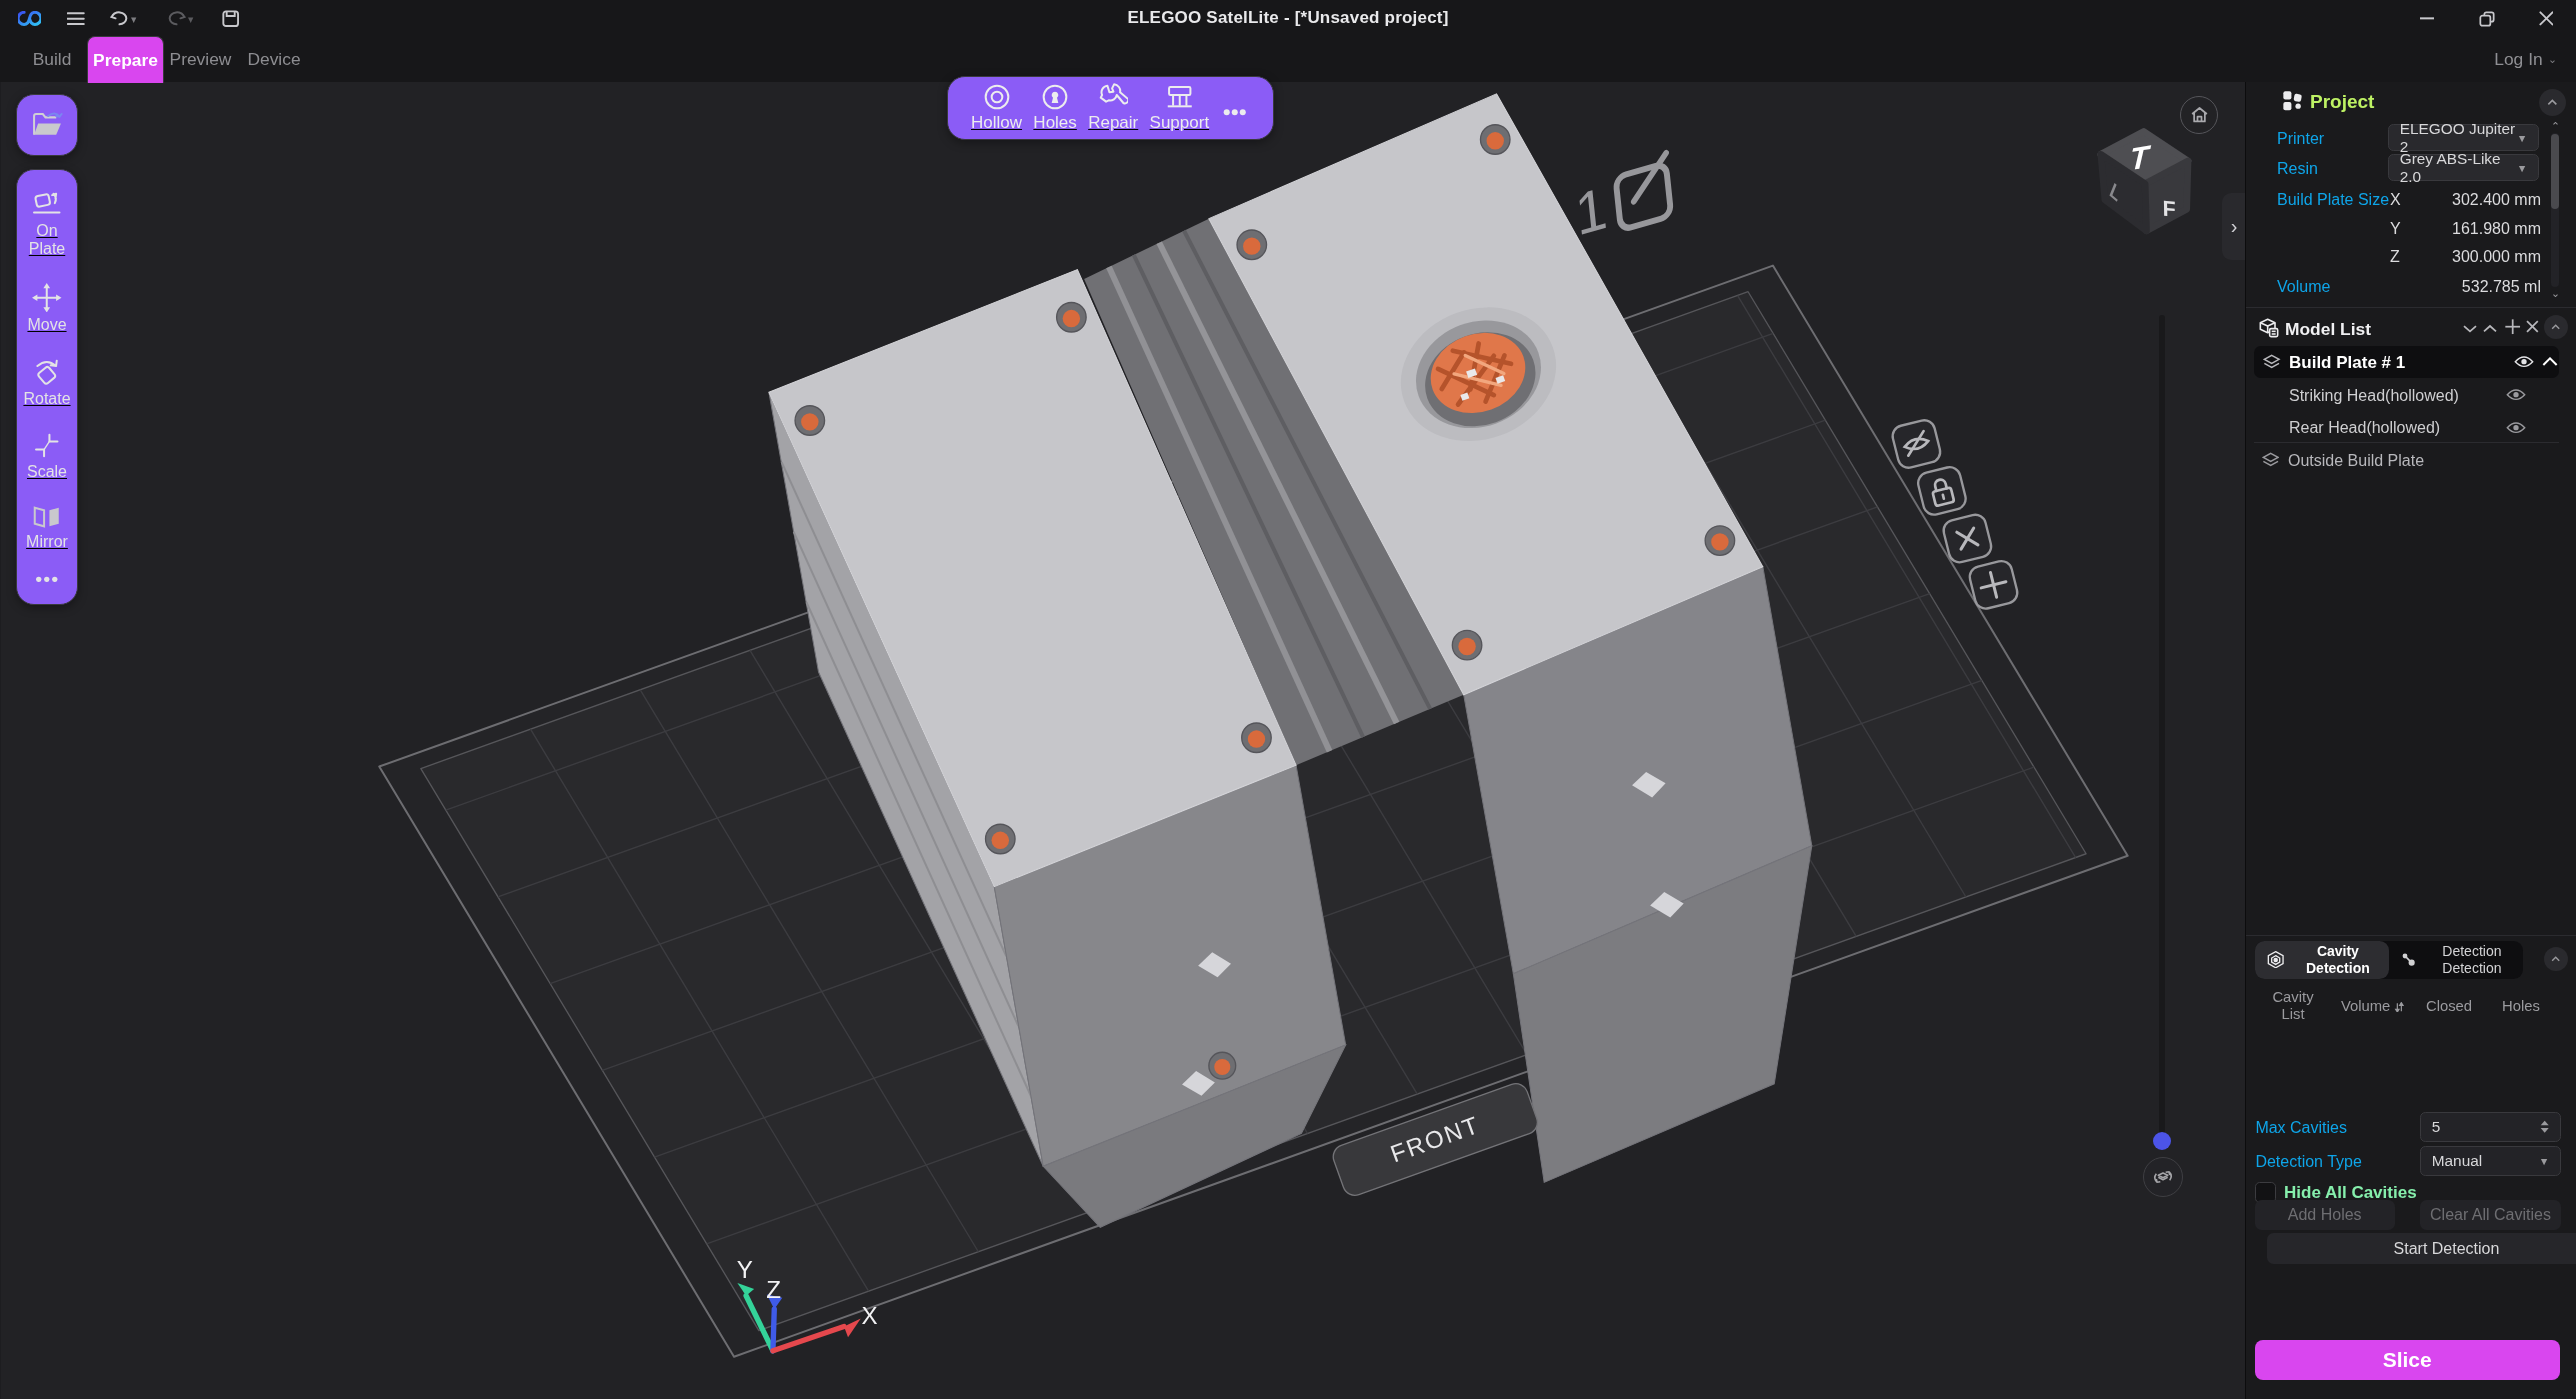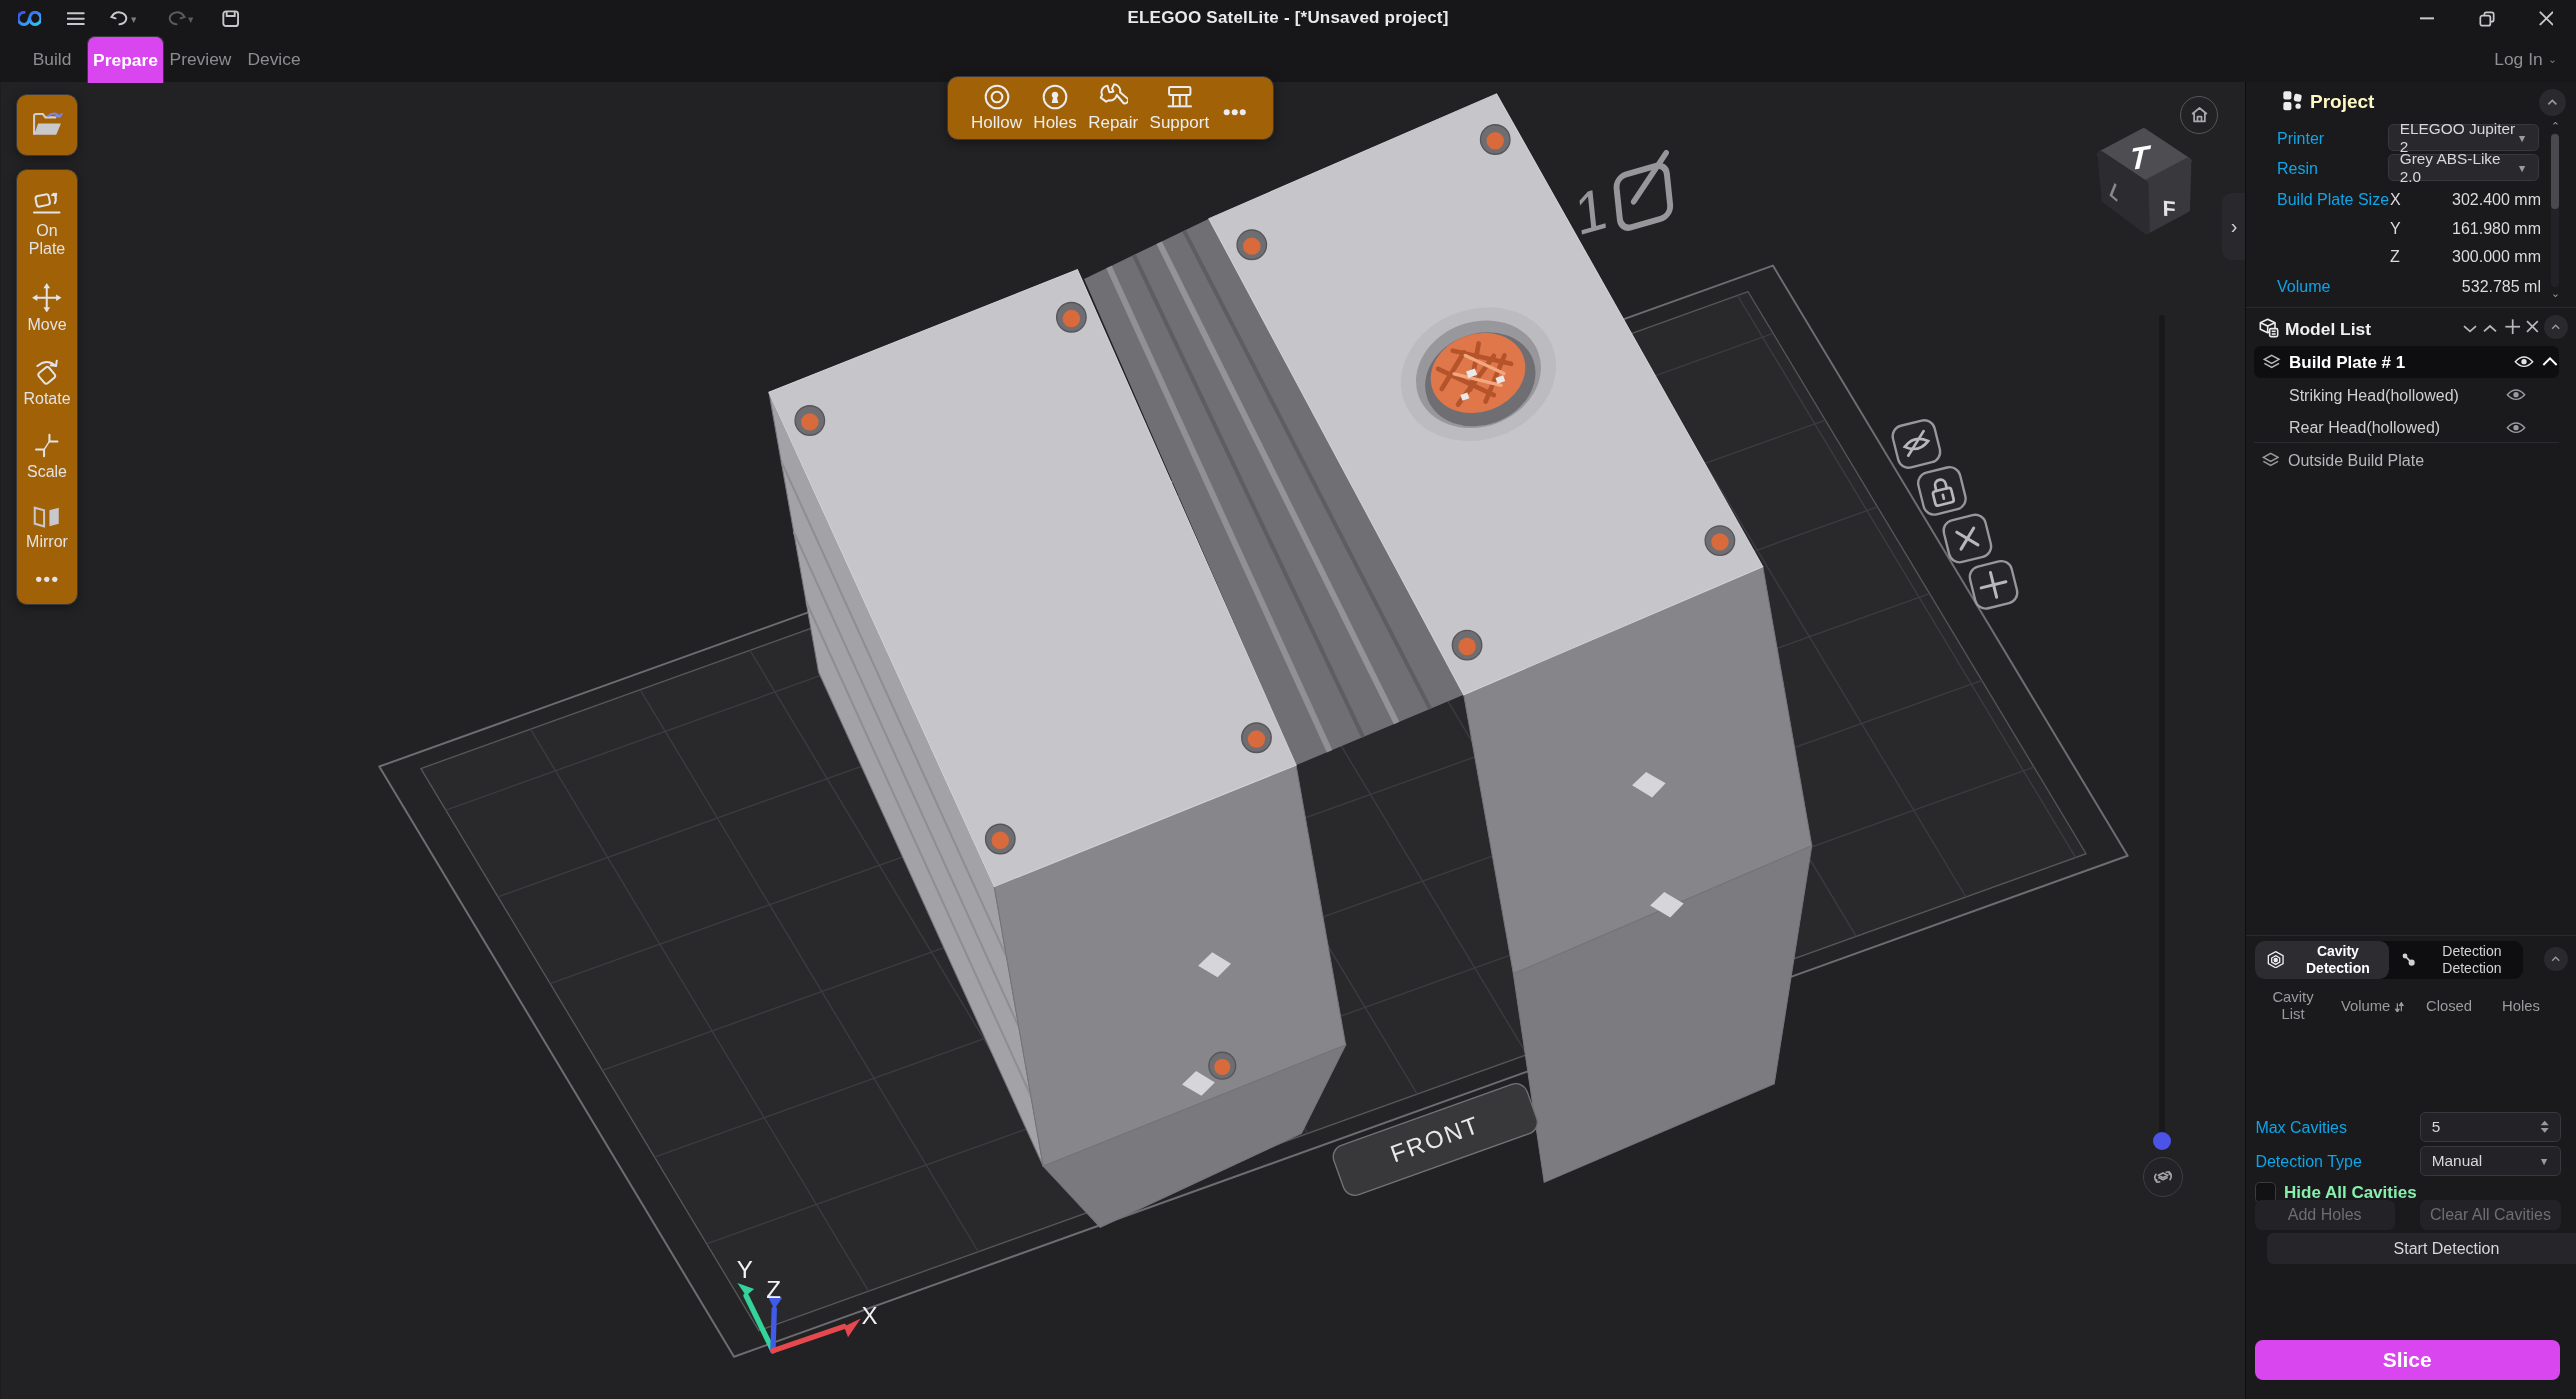--- a/index.html
+++ b/index.html
@@ -12,27 +12,27 @@
   .tb-ic svg{display:block;}
   #title{left:0;right:0;top:0;height:36px;display:flex;align-items:center;justify-content:center;
     color:#e9e9eb;font-size:17px;font-weight:bold;letter-spacing:0.2px;}
   .caret-s{font-size:10.7px;color:#7d7d81;}
   
   #tabrow{left:0;top:36px;width:2576px;height:46px;background:#171719;}
   .tab{top:0;height:46px;display:flex;align-items:center;justify-content:center;color:#8d8d91;font-size:17.4px;}
   .tab.active{background:#d946ef;border:0.7px solid #39393d;border-bottom:none;border-radius:8px 8px 0 0;color:#fff;font-weight:bold;}
   #login{right:19px;top:0;height:46px;display:flex;align-items:center;gap:5.4px;color:#8f8f93;font-size:17.4px;}
   
-  .card{background:#a16207;border:0.7px solid #39393d;border-radius:11px;box-shadow:0 2.7px 9.4px rgba(0,0,0,.35);}
+  .card{background:#8b5cf6;border:0.7px solid #39393d;border-radius:18px;box-shadow:0 2.7px 9.4px rgba(0,0,0,.35);text-decoration:underline;}
   .side-item{display:flex;flex-direction:column;align-items:center;gap:4px;color:#e3e3e5;font-size:16px;line-height:18px;text-align:center;}
   #toolbar{left:947px;top:76px;width:327px;height:64px;display:flex;align-items:center;justify-content:space-between;padding:0 23px;box-sizing:border-box;}
   .tool{display:flex;flex-direction:column;align-items:center;gap:1.3px;color:#ececee;font-size:17px;}
   
   #panel{right:0;top:82px;width:330px;height:1318px;background:#1a1a1c;border-left:0.7px solid #0c0c0d;color:#d9d9db;}
-  .sec-h{font-size:19px;font-weight:bold;color:#fef9c3;}
+  .sec-h{font-size:19px;font-weight:bold;color:#bef264;}
   .lbl{font-size:16px;color:#0ea5e9;}
   .val{font-size:16px;color:#dcdcde;}
   .drop{background:#29292d;border:0.7px solid #39393d;border-radius:5.4px;display:flex;align-items:center;
     justify-content:space-between;padding:0 10.7px;box-sizing:border-box;font-size:15.4px;color:#d8d8da;}
   .circbtn{width:27px;height:27px;border-radius:50%;background:#2a2a2e;display:flex;align-items:center;justify-content:center;color:#9a9a9e;}
   .row-dark{background:#0e0e10;border-radius:6.7px;}
   .mrow{font-size:16px;color:#cfcfd1;}
   .btn{background:#26262a;border-radius:6.7px;display:flex;align-items:center;justify-content:center;font-size:16px;color:#d8d8da;}
   .btn.disabled{color:#6e6e72;background:#232327;}
   #slice{background:#d946ef;border-radius:8px;display:flex;align-items:center;justify-content:center;color:#fff;font-weight:bold;font-size:21px;}

